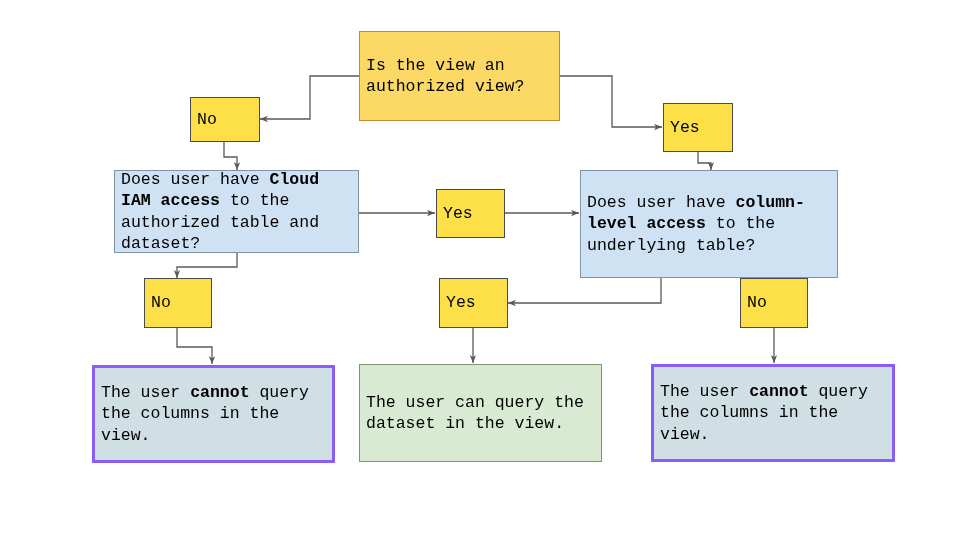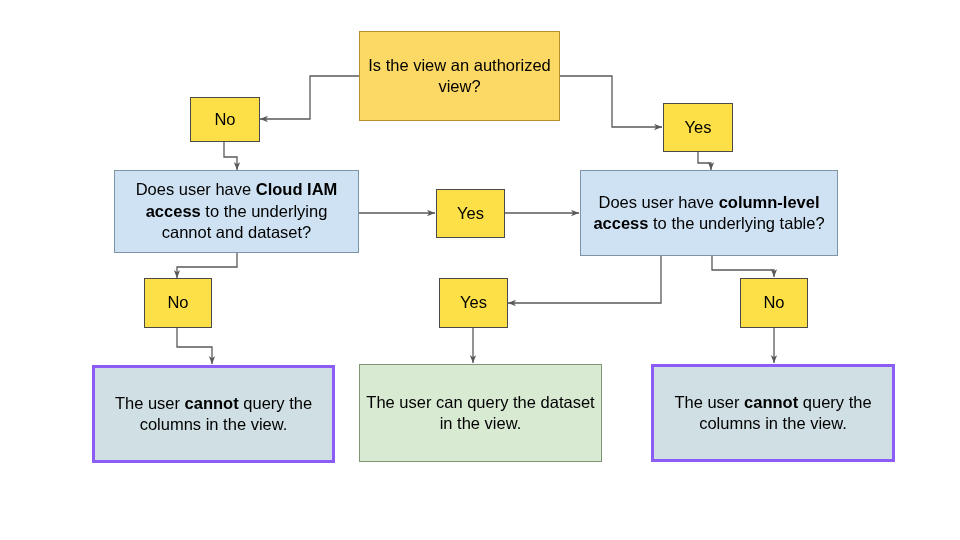--- a/index.html
+++ b/index.html
@@ -26,24 +26,25 @@
     width: 960px;
     height: 540px;
     pointer-events: none;
   }
   .node {
     position: absolute;
     box-sizing: border-box;
     display: flex;
     align-items: center;
     justify-content: center;
-    text-align: center;
+    text-align: left;
     color: #000000;
     line-height: 1.30;
     padding: 2px 6px;
+    font-family: Liberation Mono, monospace;
   }
   .node .txt {
     display: block;
     width: 100%;
   }
   .n-start {
     background: #fcd965;
     border: 1px solid #b58f28;
     font-size: 16.5px;
   }
@@ -115,28 +116,28 @@
 
   <div class="node n-label" style="left:190px; top:97px; width:70px; height:45px;">
     <span class="txt">No</span>
   </div>
 
   <div class="node n-label" style="left:663px; top:103px; width:70px; height:49px;">
     <span class="txt">Yes</span>
   </div>
 
   <div class="node n-blue" style="left:114px; top:170px; width:245px; height:83px;">
-    <span class="txt"><span>Does user have </span><b>Cloud IAM access</b><span> to the underlying cannot and dataset?</span></span>
+    <span class="txt"><span>Does user have </span><b>Cloud IAM access</b><span> to the authorized table and dataset?</span></span>
   </div>
 
   <div class="node n-label" style="left:436px; top:189px; width:69px; height:49px;">
     <span class="txt">Yes</span>
   </div>
 
-  <div class="node n-blue" style="left:580px; top:170px; width:258px; height:86px;">
+  <div class="node n-blue" style="left:580px; top:170px; width:258px; height:108px;">
     <span class="txt"><span>Does user have </span><b>column-level access</b><span> to the underlying table?</span></span>
   </div>
 
   <div class="node n-label" style="left:144px; top:278px; width:68px; height:50px;">
     <span class="txt">No</span>
   </div>
 
   <div class="node n-label" style="left:439px; top:278px; width:69px; height:50px;">
     <span class="txt">Yes</span>
   </div>

